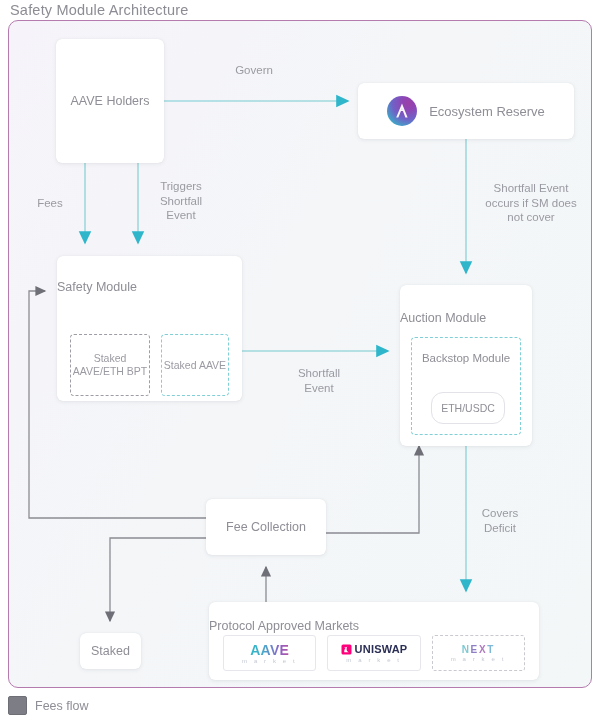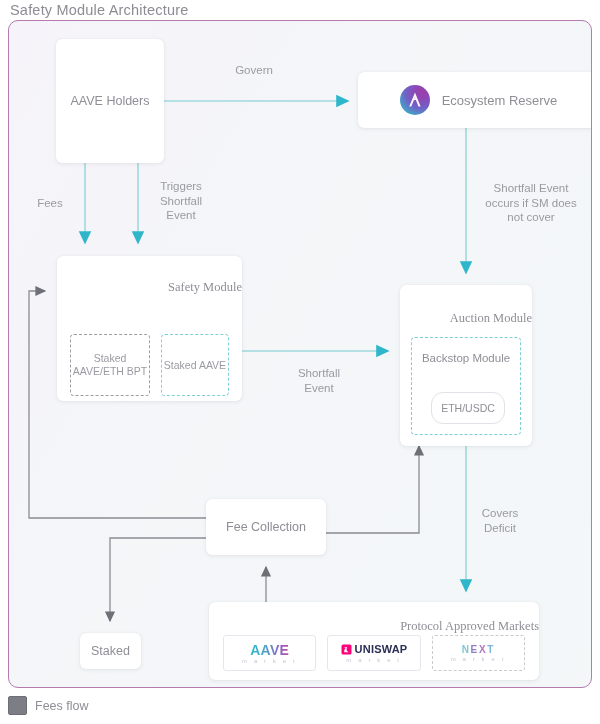--- a/index.html
+++ b/index.html
@@ -39,29 +39,28 @@
     font-size:12.5px;
     box-sizing:border-box;
   }
   .node .center{
     position:absolute;left:0;right:0;top:50%;
     transform:translateY(-50%);
     text-align:center;
   }
   .node-title{
     position:absolute;left:0;right:0;
-    text-align:right;
+    text-align:left;
     color:#8e8e96;
     font-size:12.5px;
-    font-family:Liberation Serif, serif;
   }
 
   
   #aave-holders{left:47px;top:18px;width:108px;height:124px;}
-  #ecosystem-reserve{left:349px;top:51px;width:241px;height:56px;}
+  #ecosystem-reserve{left:349px;top:62px;width:216px;height:56px;}
   #ecosystem-reserve .er-row{
     position:absolute;left:0;right:0;top:50%;transform:translateY(-50%);
     display:flex;align-items:center;justify-content:center;gap:12px;
   }
   #ecosystem-reserve .er-label{font-size:13px;color:#8e8e96;}
 
   .aave-logo{
     width:30px;height:30px;border-radius:50%;
     background:radial-gradient(circle at 72% 24%, #9b3fa8 0%, #8e46b5 22%, #6f63c7 52%, #35b5c8 86%, #2fbfc9 100%);
     position:relative;flex:0 0 auto;

